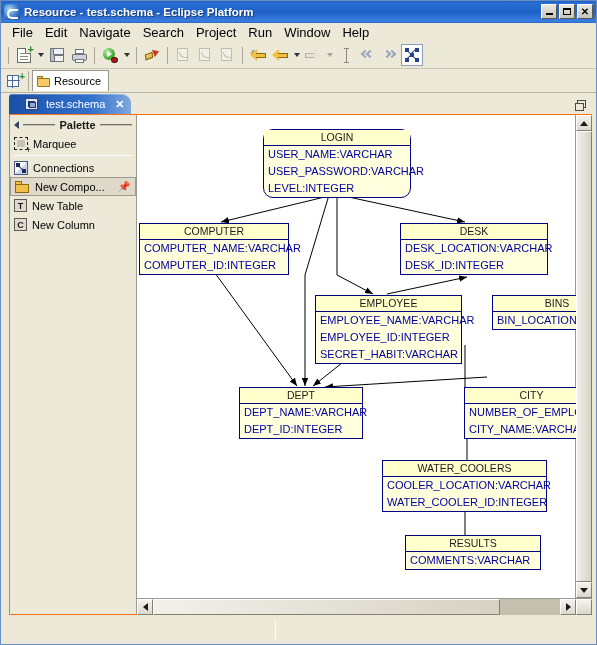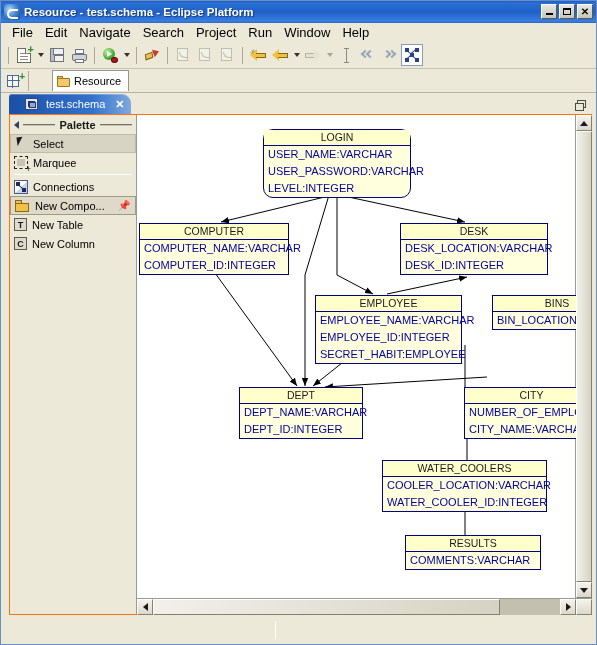--- a/index.html
+++ b/index.html
@@ -162,21 +162,20 @@
   .persp-open .grid:before { content:""; position:absolute; left:0; top:4px; width:12px; height:1px; background:#4a6a9a; }
   .persp-open .grid:after { content:""; position:absolute; left:4px; top:0; width:1px; height:12px; background:#4a6a9a; }
   .persp-open .plus { position:absolute; right:0px; top:1px; color:#2c8a2c; font-size:10px; font-weight:bold; line-height:9px; }
   .persp-sep { width:1px; height:20px; background:#b0aca0; margin: 0 3px; }
   .persp-tab {
     display: flex; align-items: center; gap: 3px;
     height: 21px; padding: 0 7px 0 4px;
     background: #ffffff;
     border: 1px solid #9a968a; border-bottom: 0;
     font-size: 11px;
-    margin-left: 20px;
   }
   .folder-ic { width: 14px; height: 12px; position: relative; flex: 0 0 auto; }
   .folder-ic .back { position:absolute; left:0; bottom:0; width:13px; height:9px; background:#f3c96b; border:1px solid #9a7618; border-radius:0 1px 1px 1px; }
   .folder-ic .tab { position:absolute; left:0; top:1px; width:6px; height:3px; background:#f3c96b; border:1px solid #9a7618; border-bottom:0; }
 
   
   .editor-tabrow {
     position: absolute; left: 8px; top: 93px;
     width: 585px; height: 20px;
   }
@@ -508,26 +507,20 @@
   <div class="editor-body">
 
     <div class="palette">
       <div class="palette-title">
         <span class="pt-arrow"></span>
         <span class="pt-rule"></span>
         <span>Palette</span>
         <span class="pt-rule"></span>
       </div>
 
-      <div class="pal-item dotted">
-        <span class="ic-sel">
-            <i class="ar"></i>
-          </span>
-        <span>Select</span>
-      </div>
 
       <div class="pal-item">
         <span class="ic-marq">
             <i class="p"></i>
             <i class="pl">+</i>
           </span>
         <span>Marquee</span>
       </div>
 
       <div class="pal-sep"></div>
@@ -612,21 +605,21 @@
         <div class="ent" style="left:263px; top:108px; width:148px;">
           <div class="hdr">DESK</div>
           <div class="attr">DESK_LOCATION:VARCHAR</div>
           <div class="attr">DESK_ID:INTEGER</div>
         </div>
 
         <div class="ent" style="left:178px; top:180px; width:147px;">
           <div class="hdr">EMPLOYEE</div>
           <div class="attr">EMPLOYEE_NAME:VARCHAR</div>
           <div class="attr">EMPLOYEE_ID:INTEGER</div>
-          <div class="attr">SECRET_HABIT:EMPLOYEE</div>
+          <div class="attr">SECRET_HABIT:VARCHAR</div>
         </div>
 
         <div class="ent" style="left:355px; top:180px; width:130px;">
           <div class="hdr">BINS</div>
           <div class="attr">BIN_LOCATION:INTEGER</div>
         </div>
 
         <div class="ent" style="left:102px; top:272px; width:124px;">
           <div class="hdr">DEPT</div>
           <div class="attr">DEPT_NAME:VARCHAR</div>

